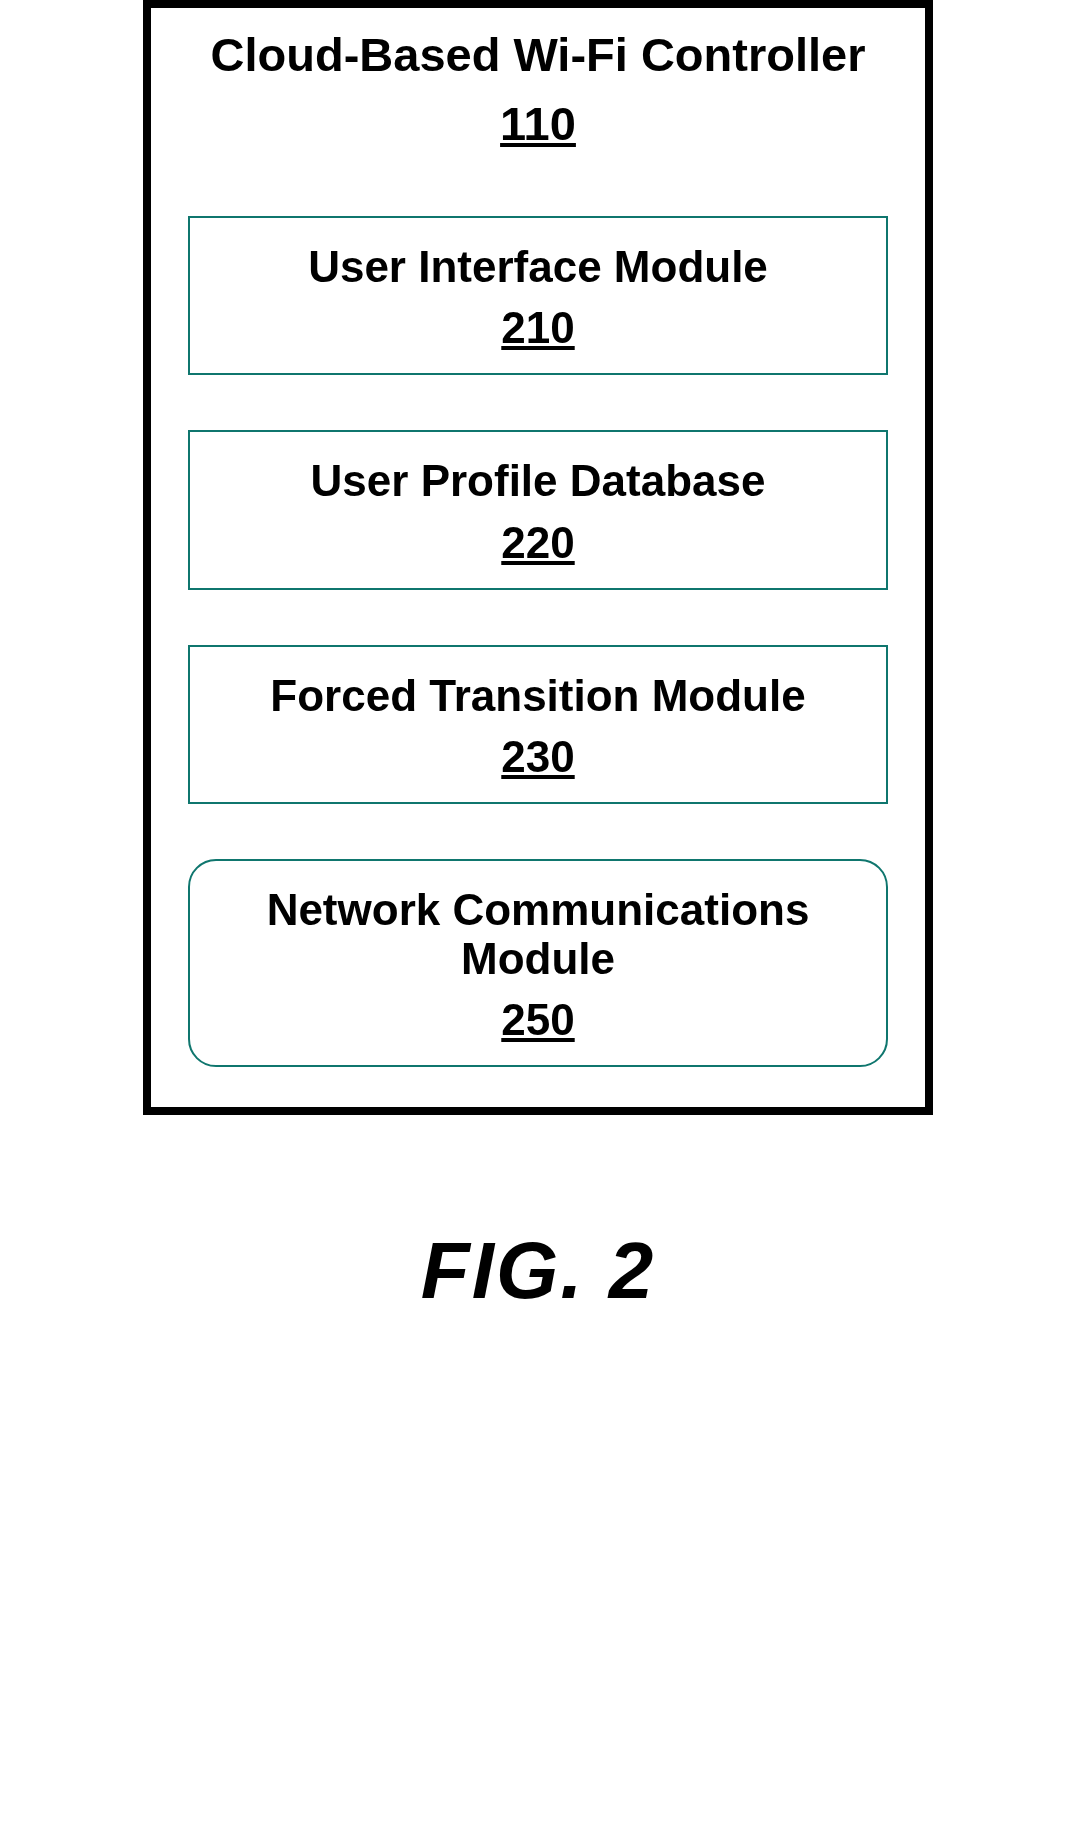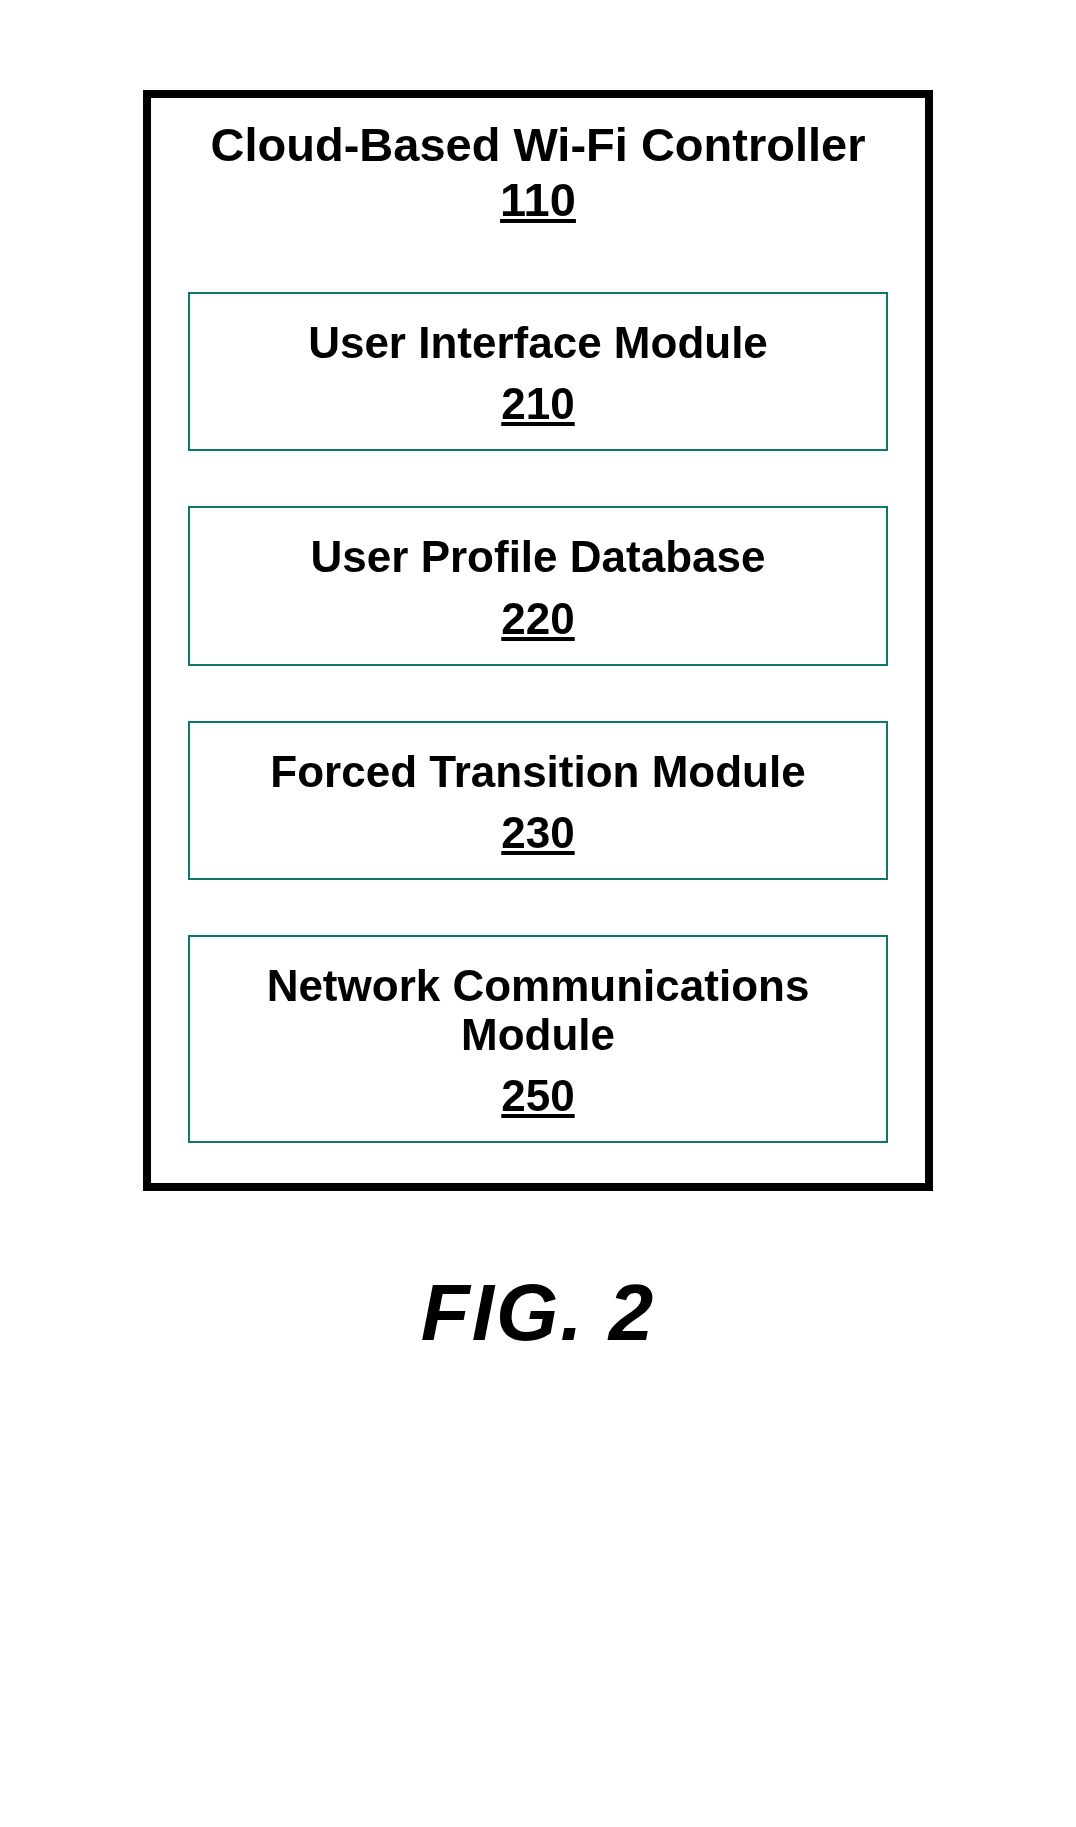--- a/index.html
+++ b/index.html
@@ -8,21 +8,20 @@
     background: #ffffff;
     width: 1076px;
     height: 1827px;
     font-family: Arial, Helvetica, sans-serif;
   }
   .page {
     width: 1076px;
     height: 1827px;
     position: relative;
     box-sizing: border-box;
-    padding-top: 90px;
     display: flex;
     flex-direction: column;
     align-items: center;
   }
   .outer-box {
     width: 790px;
     border: 8px solid #000;
     box-sizing: border-box;
     padding: 20px 35px 40px 35px;
     display: flex;
@@ -37,48 +36,49 @@
     font-weight: 700;
     font-size: 47px;
     line-height: 1.15;
     color: #000;
   }
   .header-ref {
     font-weight: 700;
     font-size: 47px;
     text-decoration: underline;
     color: #000;
-    margin-top: 0;
+    margin-top: 14px;
   }
   .module {
     width: 700px;
     border: 2px solid #0f766e;
     box-sizing: border-box;
     margin-bottom: 55px;
     padding: 24px 10px 20px 10px;
     text-align: center;
   }
   .module:last-child {
     margin-bottom: 0;
+    border-radius: 28px;
   }
   .mod-label {
     font-weight: 700;
     font-size: 44px;
     line-height: 1.12;
     color: #000;
   }
   .mod-ref {
     font-weight: 700;
     font-size: 44px;
     text-decoration: underline;
     color: #000;
     margin-top: 12px;
   }
   .caption {
-    margin-top: 76px;
+    margin-top: 110px;
     font-weight: 900;
     font-style: italic;
     font-size: 80px;
     letter-spacing: 2px;
     color: #000;
     text-align: center;
   }
 </style>
 </head>
 <body>

